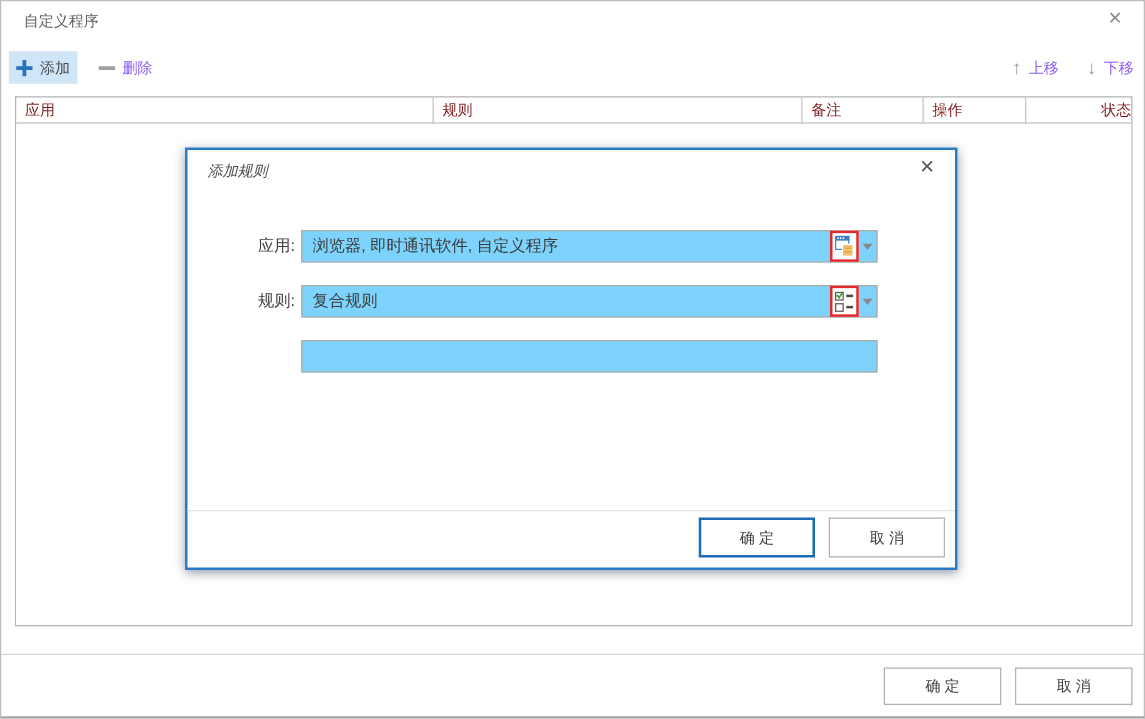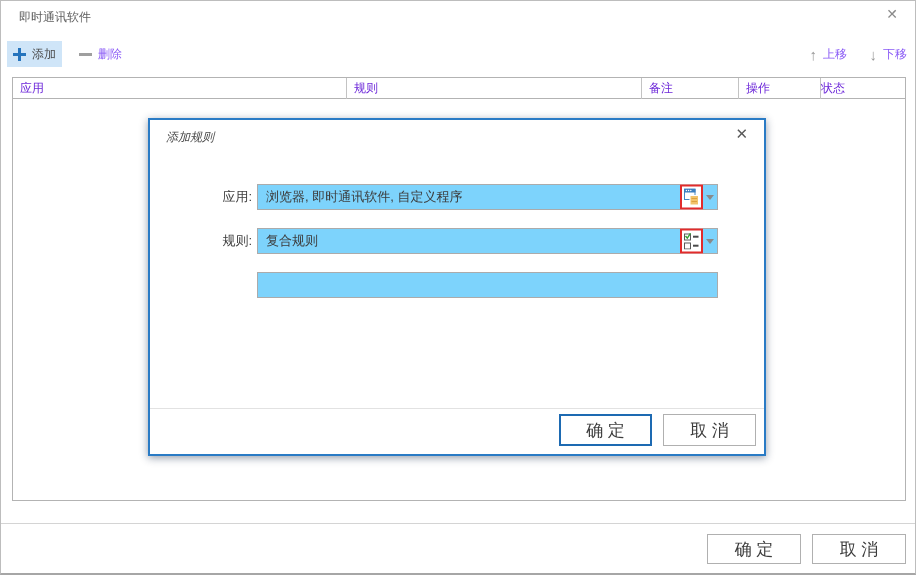--- a/index.html
+++ b/index.html
@@ -27,43 +27,43 @@
   .plus { position:relative; width:13px; height:13px; display:inline-block; }
   .plus::before { content:""; position:absolute; left:0; top:5px; width:13px; height:3px; background:#2574bd; }
   .plus::after  { content:""; position:absolute; left:5px; top:0; width:3px; height:13px; background:#2574bd; }
   .minus { width:13px; height:3px; background:#9f9f9f; display:inline-block; }
   .mv-arrow { font-size:15px; font-weight:bold; color:#9a9a9a; line-height:1; }
 
   
   .table { position:absolute; left:11px; top:76px; width:894px; height:424px;
            border:1px solid #b3b3b3; background:#fff; }
   .thead { display:flex; height:21px; border-bottom:1px solid #b3b3b3; align-items:center; }
-  .th { font-size:12px; color:#6d28d9; padding-left:7px; height:21px; line-height:21px;
+  .th { font-size:12px; color:#7f1d1d; padding-left:7px; height:21px; line-height:21px;
         border-right:1px solid #c3c3c3; overflow:hidden; white-space:nowrap; }
   .th-app   { width:334px; }
   .th-rule  { width:295px; }
   .th-note  { width:97px; }
   .th-op    { width:82px; }
-  .th-state { flex:1; border-right:none; text-align:left; padding-left:0; }
+  .th-state { flex:1; border-right:none; text-align:right; padding-left:0; }
   .tbody { height:401px; background:#fff; }
 
   
   .footer-sep { position:absolute; left:0; top:522px; width:916px; height:1px; background:#d4d4d4; }
   .btn { position:absolute; background:#fff; border:1px solid #b0b0b0; color:#3c3c3c;
-         font-family:inherit; font-size:17px; cursor:pointer; }
+         font-family:inherit; font-size:12px; cursor:pointer; }
   .ft-ok     { left:706px; top:533px; width:94px; height:30px; }
   .ft-cancel { left:811px; top:533px; width:94px; height:30px; }
 
   
   .dialog { position:absolute; left:147px; top:117px; width:618px; height:338px; background:#fff;
             border:2px solid #2a7bc5; box-shadow:0 2px 8px rgba(20,40,70,.45); }
   .dlg-title { position:absolute; left:16px; top:9px; font-size:12px; color:#4a4a4a;font-style:italic; }
   .dlg-close { position:absolute; right:16px; top:6px; font-size:15px; color:#5a5a5a; cursor:pointer; line-height:1; }
 
-  .form-row { position:absolute; left:16px; width:100%; height:26px; }
+  .form-row { position:absolute; left:0; width:100%; height:26px; }
   .row-0 { top:64px; } .row-1 { top:108px; } .row-2 { top:152px; } .row-3 { top:196px; }
   .f-label { position:absolute; left:0; top:0; width:86px; height:26px; line-height:26px;
              text-align:right; font-size:13px; color:#3f3f3f; }
   .f-wrap { position:absolute; left:91px; top:0; width:461px; height:26px; }
   .f-input { width:100%; height:26px; border:1px solid #ababab; background:#7dd3fc; padding:0 8px;
              font-family:inherit; font-size:13px; color:#3c3c3c; outline:none; }
   .f-input.pad-both { padding-right:48px; }
   .f-input.pad-arrow { padding-right:18px; }
   .icon-box { position:absolute; right:15px; top:50%; transform:translateY(-50%);
               border:2px solid #e12b2b; background:#fff; width:23px; height:25px;
@@ -73,21 +73,21 @@
               border-top:5px solid #8a8a8a; cursor:pointer; }
   .dlg-sep { position:absolute; left:0; top:288px; width:100%; height:1px; background:#e2e2e2; }
   .dlg-ok     { left:409px; top:294px; width:93px; height:32px; border:2px solid #1d6ab2; }
   .dlg-cancel { left:513px; top:294px; width:93px; height:32px; }
 </style>
 </head>
 <body>
 
 <div class="window">
 
-  <div class="win-title">即时通讯软件</div>
+  <div class="win-title">自定义程序</div>
   <div class="win-close">✕</div>
 
   <div class="toolbar">
     <button class="tb-btn tb-add">
       <span class="plus"></span>
       <span class="tb-label">添加</span>
     </button>
     <button class="tb-btn tb-del">
       <span class="minus"></span>
       <span class="tb-label dim">删除</span>

